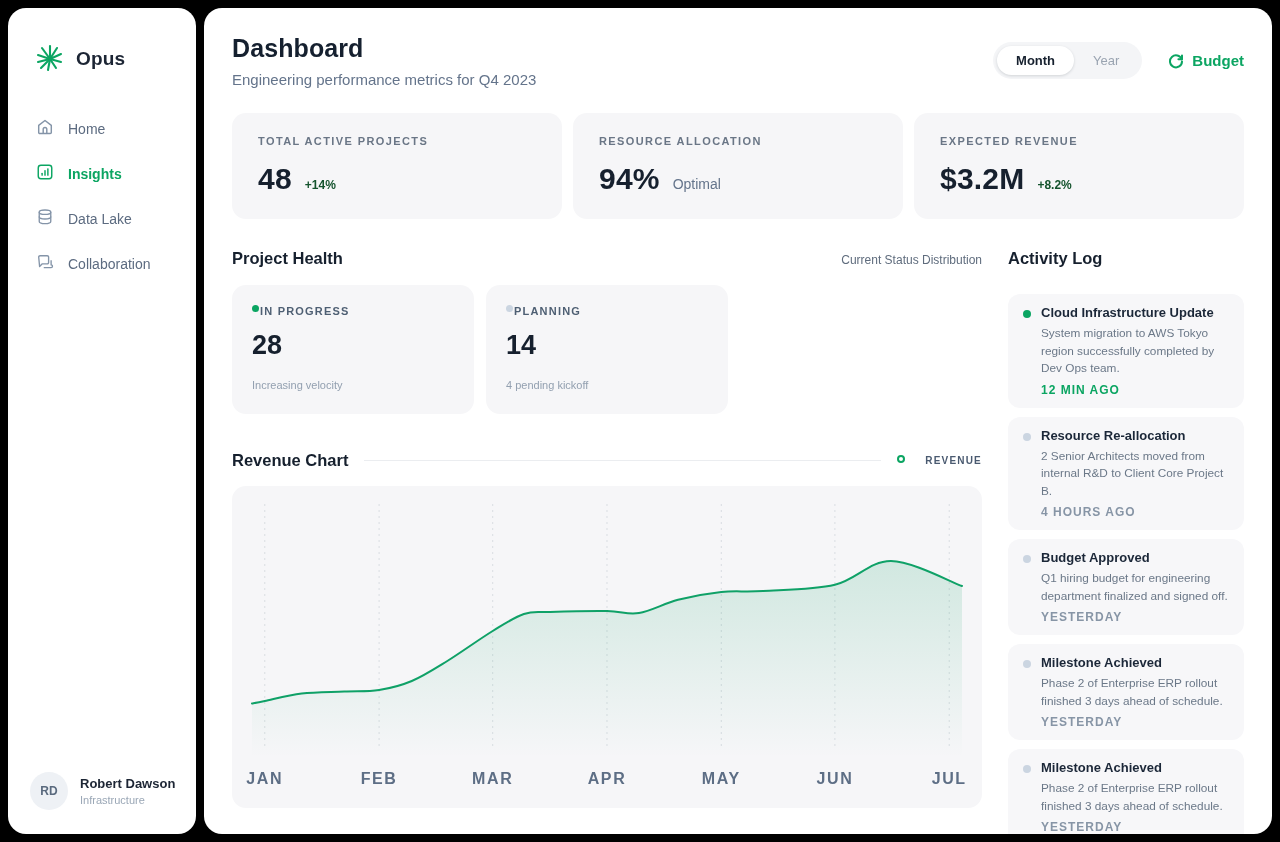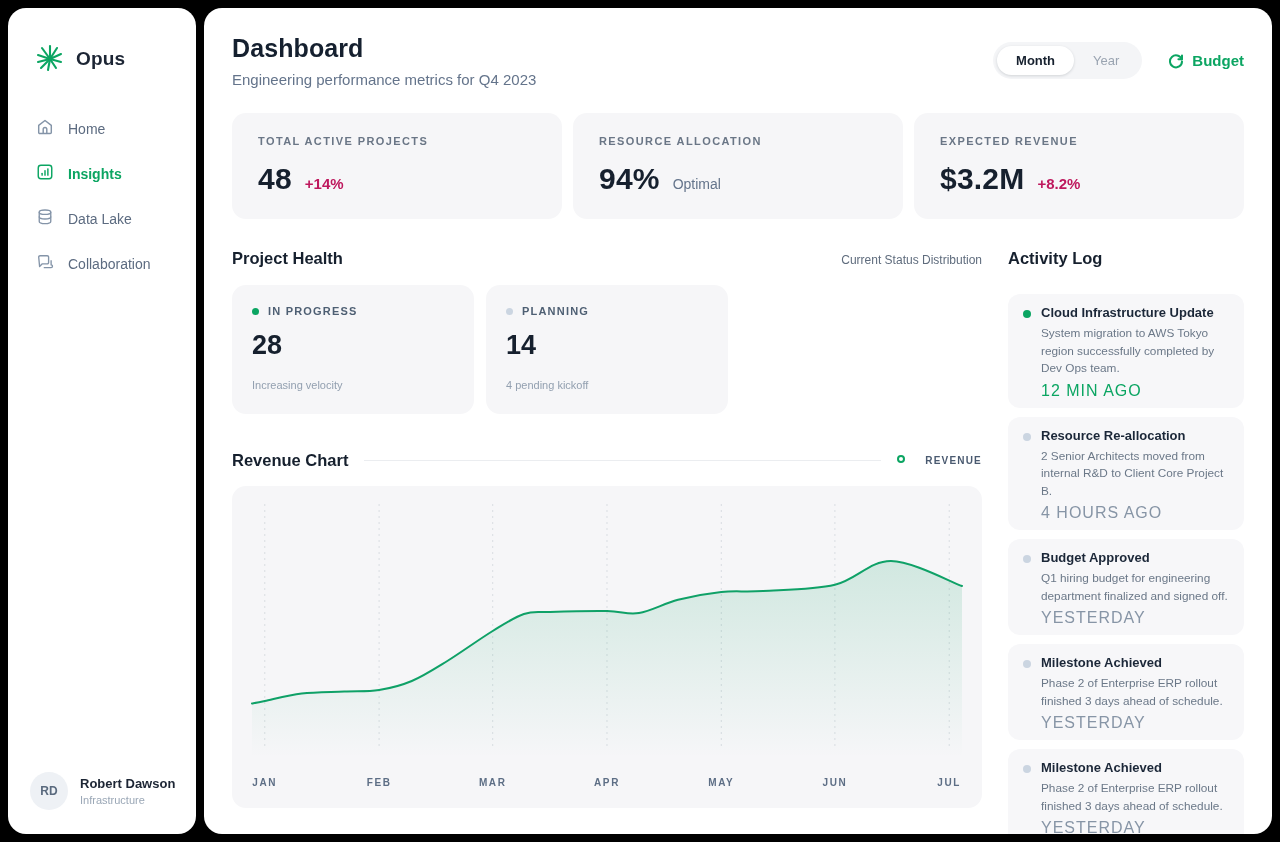--- a/index.html
+++ b/index.html
@@ -35,58 +35,58 @@
   .toggle-opt.active { background:#fff; color:#16202e; font-weight:700; box-shadow:0 1px 3px rgba(16,24,40,.15); }
   .refresh { display:flex; align-items:center; gap:8px; border:none; background:none; cursor:pointer;
     color:#0ba562; font-size:15px; font-weight:600; font-family:inherit; }
 
   
   .stats { margin-top:25px; display:grid; grid-template-columns:repeat(3,1fr); gap:11px; }
   .stat-card { background:#f6f6f8; border-radius:14px; padding:22px 26px 24px; }
   .stat-label { font-size:11px; font-weight:600; letter-spacing:1.4px; color:#6a7686; }
   .stat-row { display:flex; align-items:baseline; gap:13px; margin-top:16px; }
   .stat-value { font-size:30px; line-height:32px; font-weight:600; color:#16202e; letter-spacing:.2px; }
-  .badge-green { font-size:15px; font-weight:700; color:#be185d; }
+  .badge-green { font-size:12px; font-weight:700; color:#14532d; }
   .badge-muted { font-size:14px; font-weight:500; color:#64748b; }
 
   
   .columns { margin-top:30px; display:flex; gap:26px; }
   .col-left { width:750px; flex:0 0 auto; }
   .col-right { flex:1; min-width:0; }
   .section-head { display:flex; justify-content:space-between; align-items:baseline; height:20px; }
   .section-title { font-size:16.5px; font-weight:700; color:#16202e; }
   .section-caption { font-size:12px; color:#5f6c7d; }
 
   .health-grid { margin-top:16px; display:grid; grid-template-columns:repeat(3,1fr); gap:12px; }
   .health-card { background:#f6f6f8; border-radius:14px; padding:20px 20px 21px; height:129px; }
-  .status-row { display:flex; align-items:center; gap:9px; }
+  .status-row { display:flex; gap:1px; }
   .dot { width:7px; height:7px; border-radius:50%; flex:0 0 auto; }
   .status-label { font-size:11px; font-weight:600; letter-spacing:1.2px; color:#4e5f73; }
   .health-value { font-size:27px; font-weight:600; color:#16202e; margin-top:13px; line-height:30px; }
   .health-note { font-size:11px; color:#93a0b0; margin-top:19px; }
 
   .revenue-head { margin-top:36px; display:flex; align-items:center; gap:16px; height:20px; }
   .revenue-divider { flex:1; height:1px; background:#ebedf0; }
   .legend { display:flex; gap:20px; }
   .legend-dot { width:8px; height:8px; border-radius:50%; border:2px solid #0ba562; background:transparent; }
   .legend-label { font-size:10px; font-weight:700; letter-spacing:1.2px; color:#4a5a70; }
 
   .chart-card { position:relative; margin-top:16px; width:750px; height:322px;
     background:#f6f6f8; border-radius:14px; overflow:hidden; }
   .chart-card svg { position:absolute; inset:0; }
   .month-label { position:absolute; bottom:20px; transform:translateX(-50%);
-    font-size:10px; font-weight:700; letter-spacing:1.6px; color:#5d6e85; }
+    font-size:16px; font-weight:700; letter-spacing:1.6px; color:#5d6e85; }
 
   
   .activity-list { margin-top:26px; display:flex; flex-direction:column; gap:9px; }
   .activity-item { background:#f7f7f9; border-radius:12px; padding:11px 15px 12px; display:flex; gap:10px; }
   .activity-item .dot { width:8px; height:8px; margin-top:5px; }
   .activity-title { font-size:13px; font-weight:700; color:#1b2738; line-height:16px; }
   .activity-desc { font-size:11.8px; color:#6b7888; line-height:17.5px; margin-top:4px; }
-  .activity-time { font-size:16px; font-weight:400; letter-spacing:1px; margin-top:7px; line-height:11px; color:#8795a6; }
+  .activity-time { font-size:12px; font-weight:700; letter-spacing:1px; margin-top:7px; line-height:11px; color:#8795a6; }
   .activity-time.green { color:#0ba562; }
 </style>
 </head>
 <body>
 
 <div class="stage">
 
   <aside class="sidebar">
     <div class="brand">
       <span>

